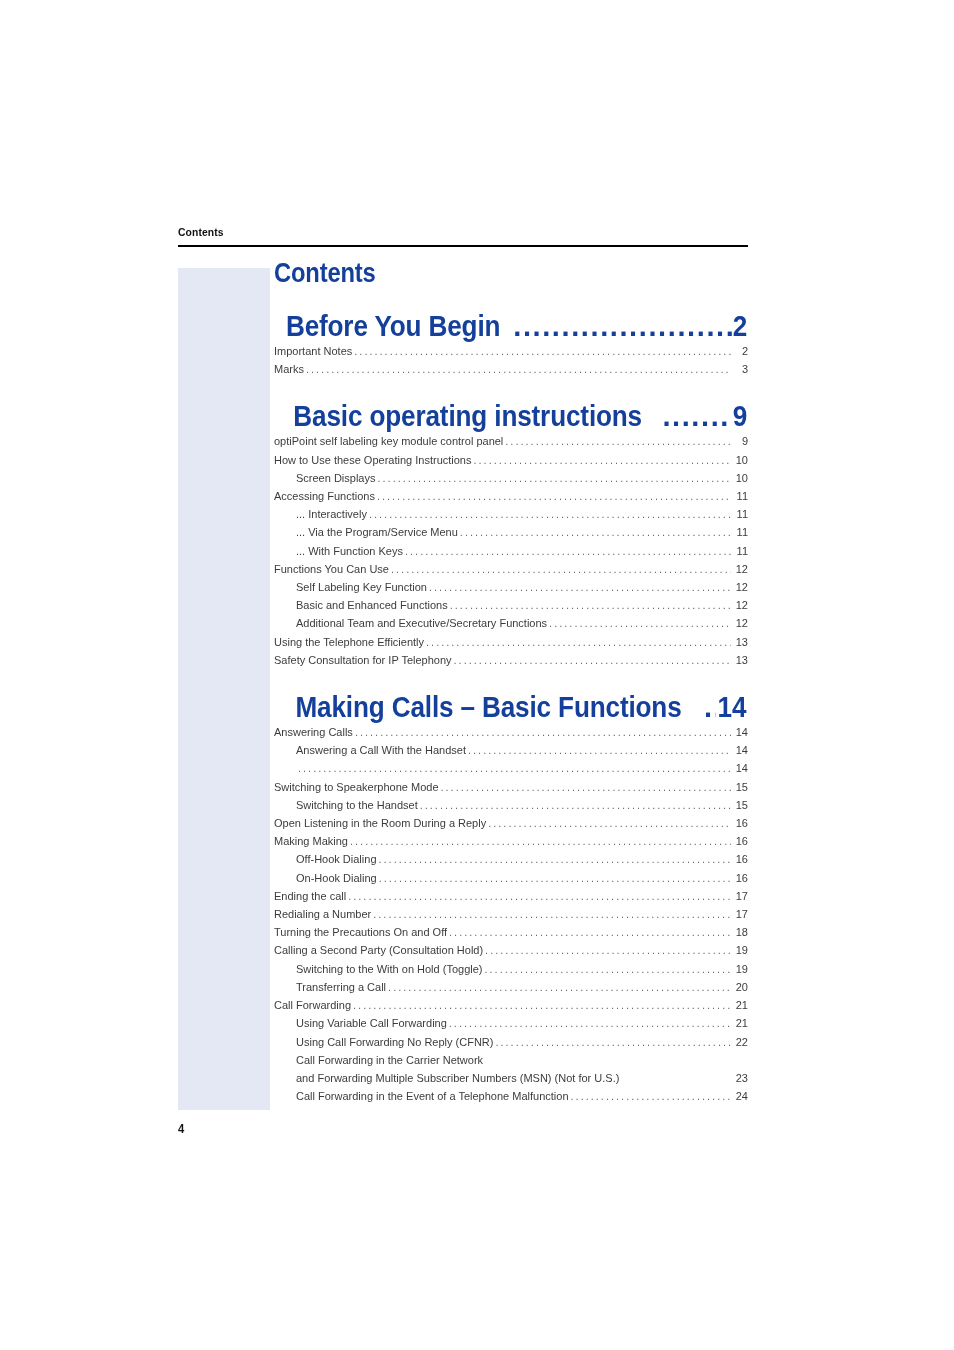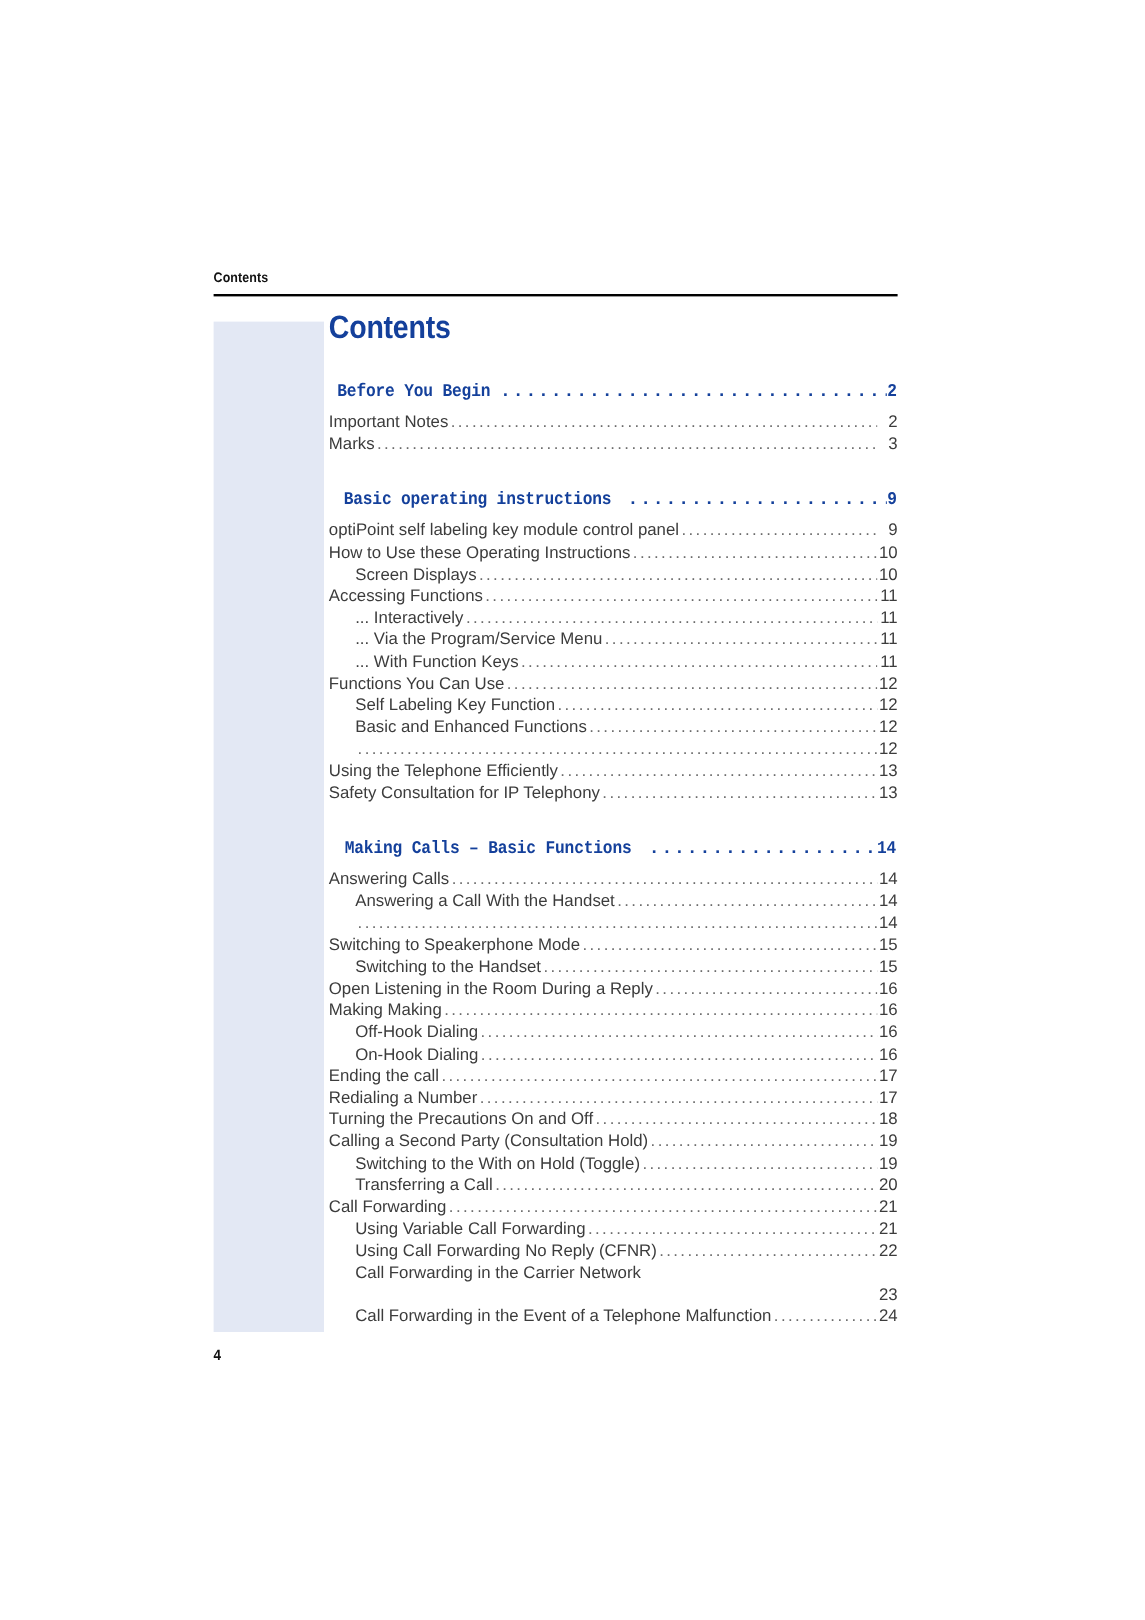--- a/index.html
+++ b/index.html
@@ -78,22 +78,22 @@
     white-space: nowrap;
   }
 
   
   .part {
     margin-top: 26px;
   }
   .part-row {
     display: flex;
     align-items: center;
-    font-family: Liberation Mono, monospace;
-    font-size: 15px;
+    font-family: Liberation Sans, sans-serif;
+    font-size: 29px;
     font-weight: bold;
     color: #14409B;
     letter-spacing: -0.15px;
     line-height: 25px;
     white-space: nowrap;
   }
   .part-row .lbl {
     flex: 0 0 auto;
     transform: scaleX(0.90);
     transform-origin: left baseline;
@@ -116,21 +116,21 @@
 
   
   .entries {
     margin-top: 3px;
   }
 
   
   .entry {
     display: flex;
     align-items: baseline;
-    font-size: 14px;
+    font-size: 11px;
     color: #3C3C3C;
     line-height: 18.2px;
     white-space: nowrap;
     font-weight: normal;
   }
   .entry.lvl2 { padding-left: 22px; }
 
   .entry .lbl {
     flex: 0 0 auto;
   }
@@ -250,20 +250,21 @@
               <span class="lbl">Self Labeling Key Function</span>
               <span class="leader">..............................................................................................................</span>
               <span class="pg">12</span>
             </div>
             <div class="entry lvl2">
               <span class="lbl">Basic and Enhanced Functions</span>
               <span class="leader">..............................................................................................................</span>
               <span class="pg">12</span>
             </div>
             <div class="entry lvl2">
+              <span class="lbl">Additional Team and Executive/Secretary Functions</span>
               <span class="leader">..............................................................................................................</span>
               <span class="pg">12</span>
             </div>
             <div class="entry">
               <span class="lbl">Using the Telephone Efficiently</span>
               <span class="leader">..............................................................................................................</span>
               <span class="pg">13</span>
             </div>
             <div class="entry">
               <span class="lbl">Safety Consultation for IP Telephony</span>
@@ -367,20 +368,21 @@
               <span class="lbl">Using Call Forwarding No Reply (CFNR)</span>
               <span class="leader">..............................................................................................................</span>
               <span class="pg">22</span>
             </div>
             <div class="entry lvl2 nodots nopage">
               <span class="lbl">Call Forwarding in the Carrier Network</span>
               <span class="leader"></span>
               <span class="pg"></span>
             </div>
             <div class="entry lvl2 nodots">
+              <span class="lbl">and Forwarding Multiple Subscriber Numbers (MSN) (Not for U.S.)</span>
               <span class="leader"></span>
               <span class="pg">23</span>
             </div>
             <div class="entry lvl2">
               <span class="lbl">Call Forwarding in the Event of a Telephone Malfunction</span>
               <span class="leader">..............................................................................................................</span>
               <span class="pg">24</span>
             </div>
           </div>
         </div>

